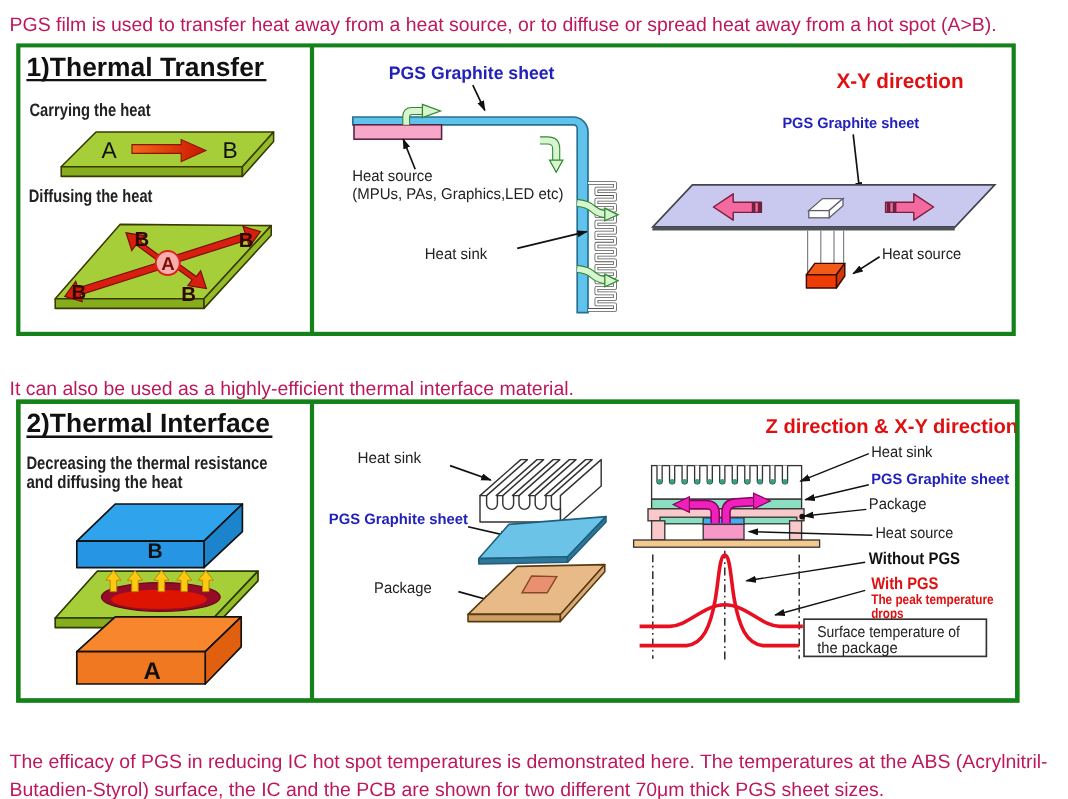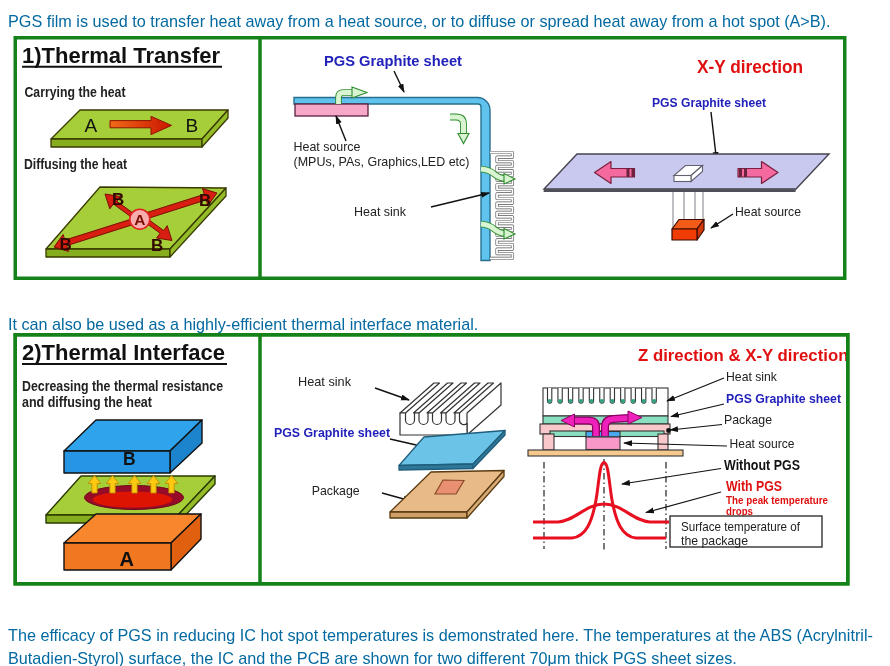--- a/index.html
+++ b/index.html
@@ -1,17 +1,17 @@
 <!DOCTYPE html>
 <html><head>
 <meta charset="utf-8">
 <style>
 html,body{margin:0;padding:0;background:#fff;}
 body{width:890px;height:666px;position:relative;font-family:"Liberation Sans",sans-serif;overflow:hidden;}
-.para{position:absolute;left:8px;color:#0369a1;font-size:16.2px;line-height:23px;}
+.para{position:absolute;left:8px;color:#be185d;font-size:16.2px;line-height:23px;}
 svg text{font-family:"Liberation Sans",sans-serif;}
 </style>
 </head>
 <body>
 <div class="para" style="top:10px;">PGS film is used to transfer heat away from a heat source, or to diffuse or spread heat away from a hot spot (A&gt;B).</div>
 <div class="para" style="top:313px;">It can also be used as a highly-efficient thermal interface material.</div>
 <div class="para" style="top:624px;width:880px;">The efficacy of PGS in reducing IC hot spot temperatures is demonstrated here. The temperatures at the ABS (Acrylnitril-<br>Butadien-Styrol) surface, the IC and the PCB are shown for two different 70μm thick PGS sheet sizes.</div>
 
 <svg style="position:absolute;left:13px;top:36px;" width="834" height="244" viewBox="13 36 834 244">
 <defs>

